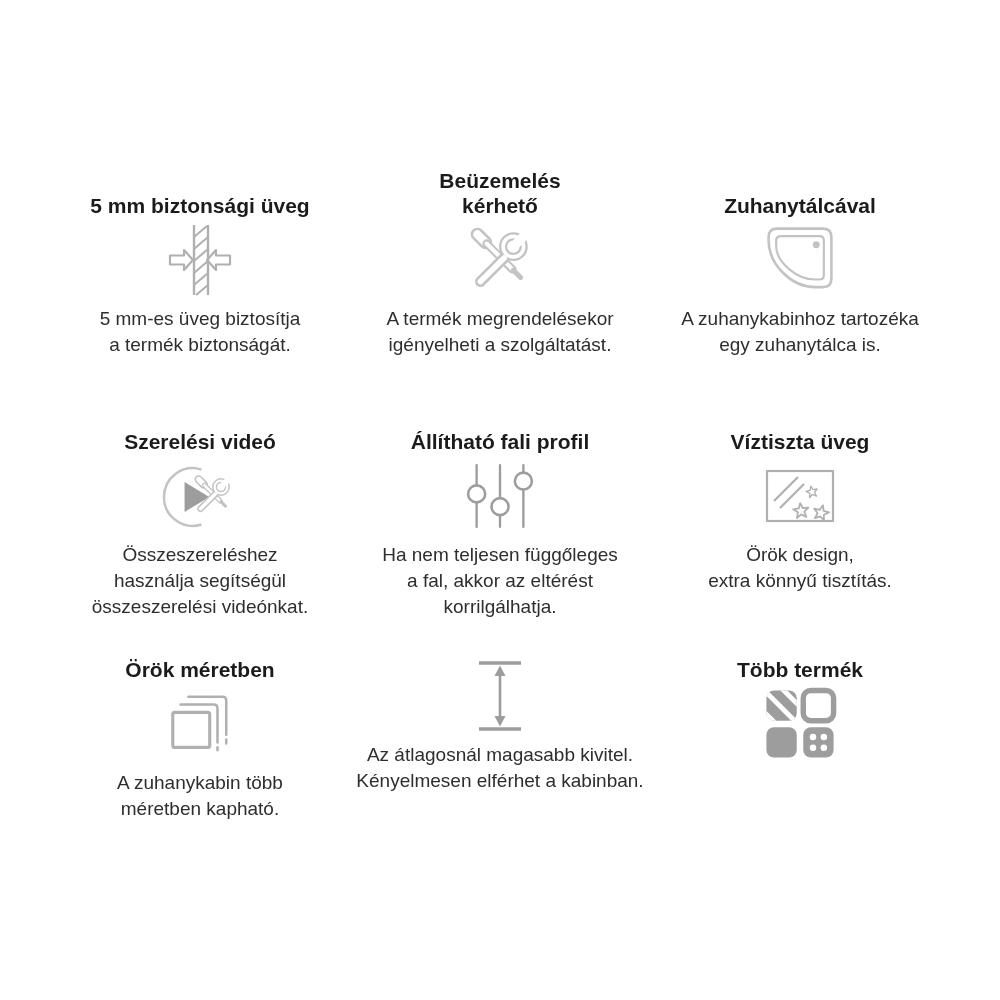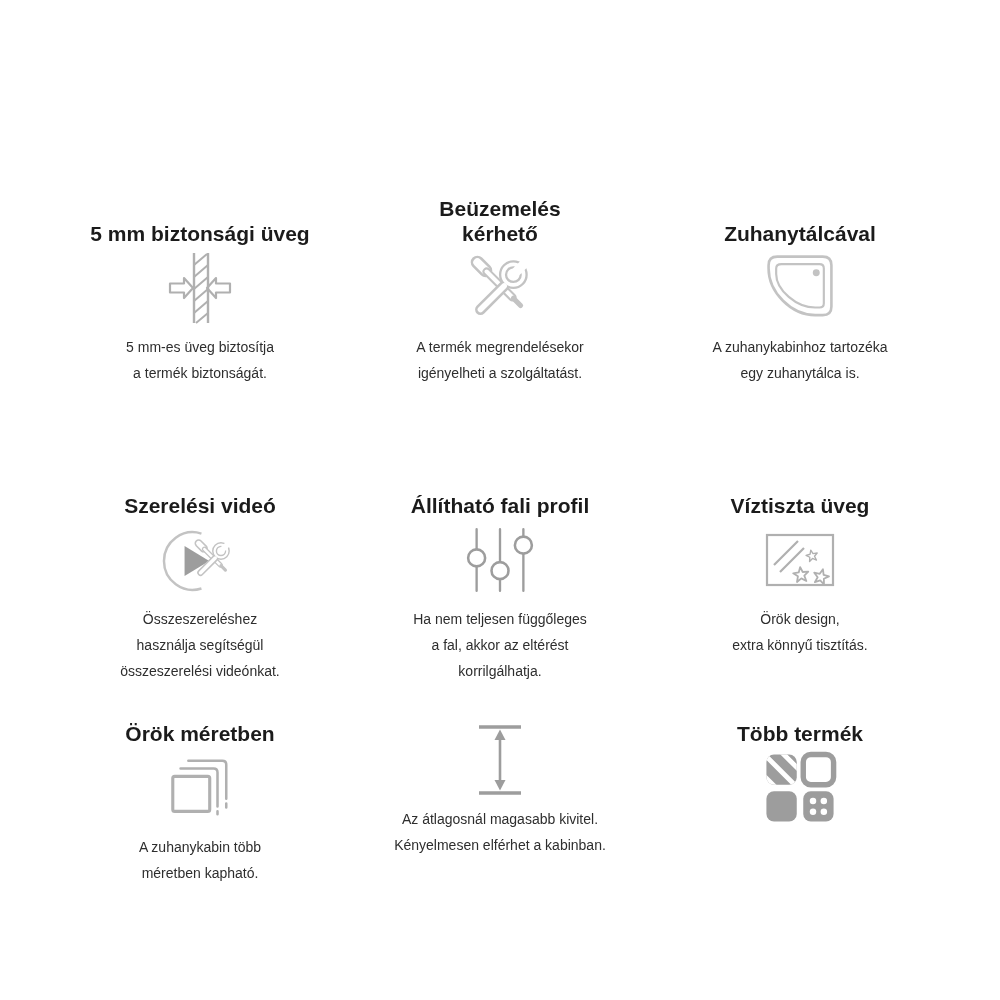--- a/index.html
+++ b/index.html
@@ -14,50 +14,50 @@
   .page {
     width: 900px;
     margin: 0 auto;
     padding-top: 166px;
     box-sizing: border-box;
   }
   .row {
     display: grid;
     grid-template-columns: repeat(3, 1fr);
   }
-  .row-2 { margin-top: 104px; }
+  .row-2 { margin-top: 68px; }
   .row-3 { margin-top: 34px; }
   .cell {
     display: flex;
     flex-direction: column;
     align-items: center;
     text-align: center;
   }
   .title {
     margin: 0;
     font-size: 21px;
     line-height: 25px;
     font-weight: 700;
     color: var(--title_text, #1b1b1b);
     white-space: pre-line;
     display: flex;
     align-items: flex-end;
     justify-content: center;
   }
-  .row-1 .title { height: 52px; margin-top: 28px; }
+  .row-1 .title { height: 52px; }
   .row-2 .title, .row-3 .title { height: 28px; }
   .icon-box {
     height: 84px;
     display: flex;
     align-items: center;
     justify-content: center;
   }
   .desc {
     margin: 4px -26px 0;
-    font-size: 14px;
+    font-size: 19px;
     line-height: 26px;
     color: var(--body_text, #2e2e2e);
     white-space: pre-line;
     text-align: center;
   }
   .icon-gray  { color: var(--icon_gray, #a0a0a0); }
   .icon-mid   { color: var(--icon_mid_gray, #b0b0b0); }
   .icon-light { color: var(--icon_light_gray, #c3c3c3); }
   svg { display: block; }
 </style>

